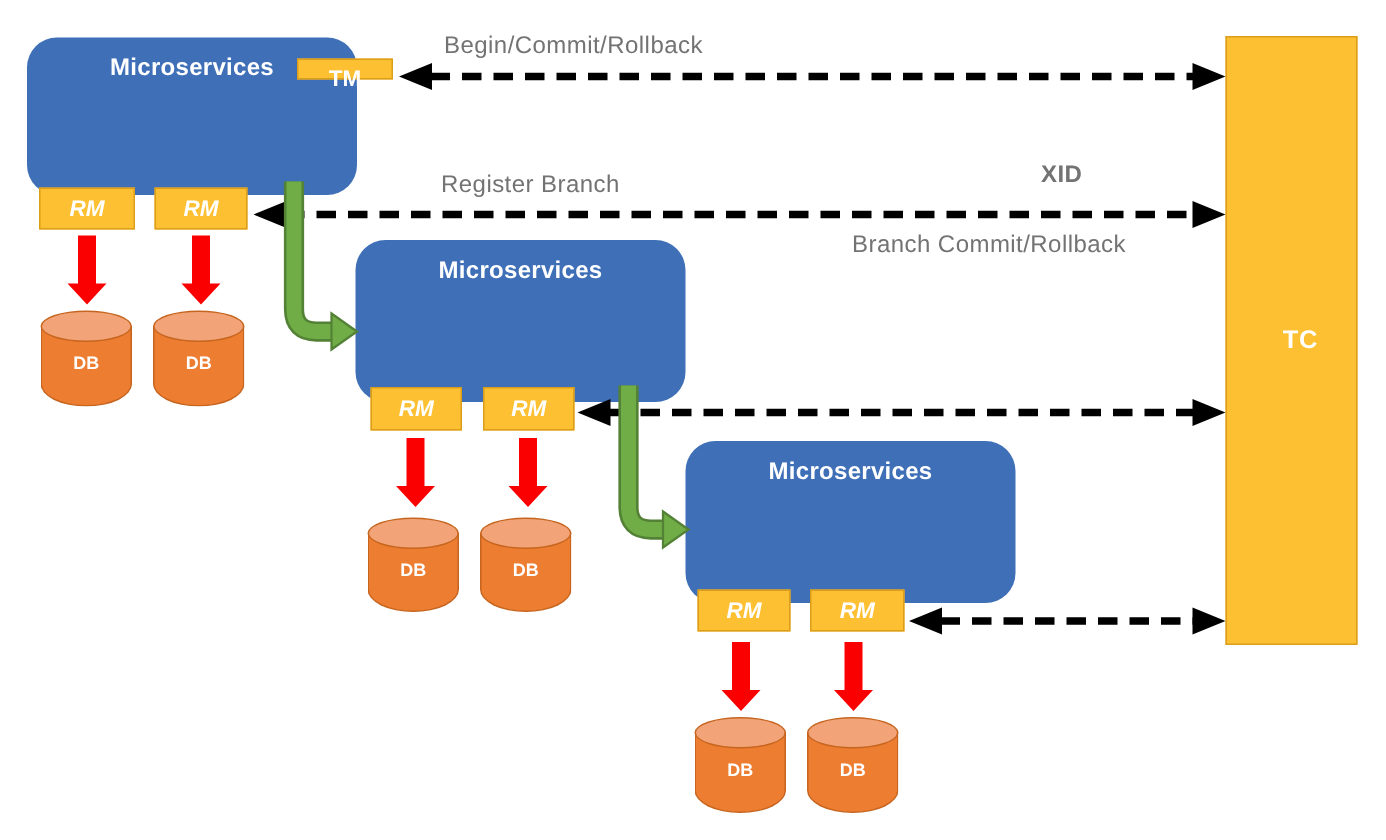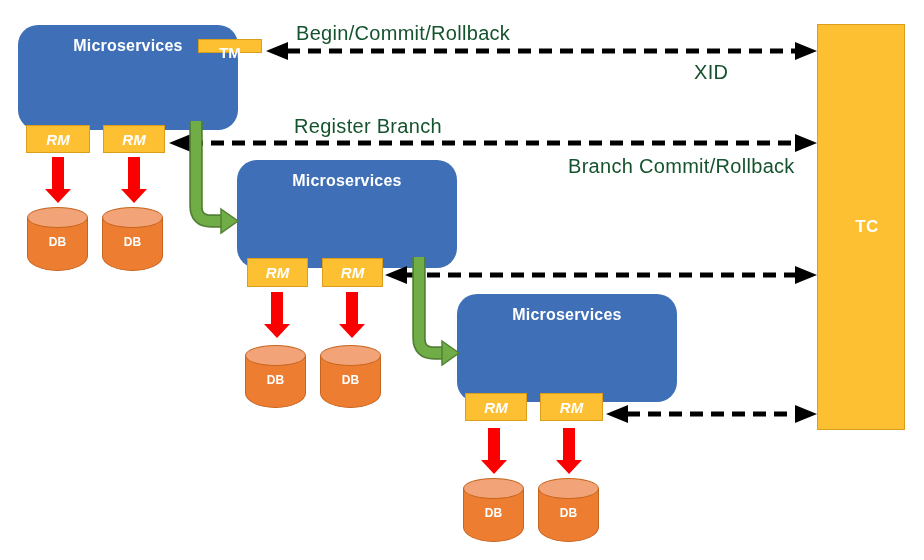--- a/index.html
+++ b/index.html
@@ -52,24 +52,24 @@
   
   #overlay{position:absolute;left:0;top:0;z-index:3;pointer-events:none;}
   .dash-line{stroke:var(--dashed-black,#000);stroke-width:5;stroke-dasharray:13 8;fill:none;}
   .dash-head{fill:var(--dashed-black,#000);stroke:none;}
   .red-arrow{fill:var(--arrow-red,#FB0000);stroke:none;}
   .green-under{stroke:var(--green-outline,#538135);stroke-width:13.5;fill:none;stroke-linejoin:round;}
   .green-main{stroke:var(--arrow-green,#70AD47);stroke-width:10;fill:none;stroke-linejoin:round;}
   .green-head{fill:var(--arrow-green,#70AD47);stroke:var(--green-outline,#538135);stroke-width:1.5;}
   
   .flow-label{
-    position:absolute;color:#14532d;font-size:20px;letter-spacing:.3px;
+    position:absolute;color:#737373;font-size:16px;letter-spacing:.3px;
     white-space:nowrap;z-index:4;
   }
-  .flow-label.bold{font-weight:normal;}
+  .flow-label.bold{font-weight:bold;margin-top:47px;}
 </style>
 </head>
 <body>
 
 <div id="stage">
 
   <div class="abs service" style="left:18px;top:25px;width:220px;height:105px;">
     <span class="svc-label">Microservices</span>
   </div>
   <div class="abs amber tm" style="left:198px;top:39px;width:64px;height:14px;">

